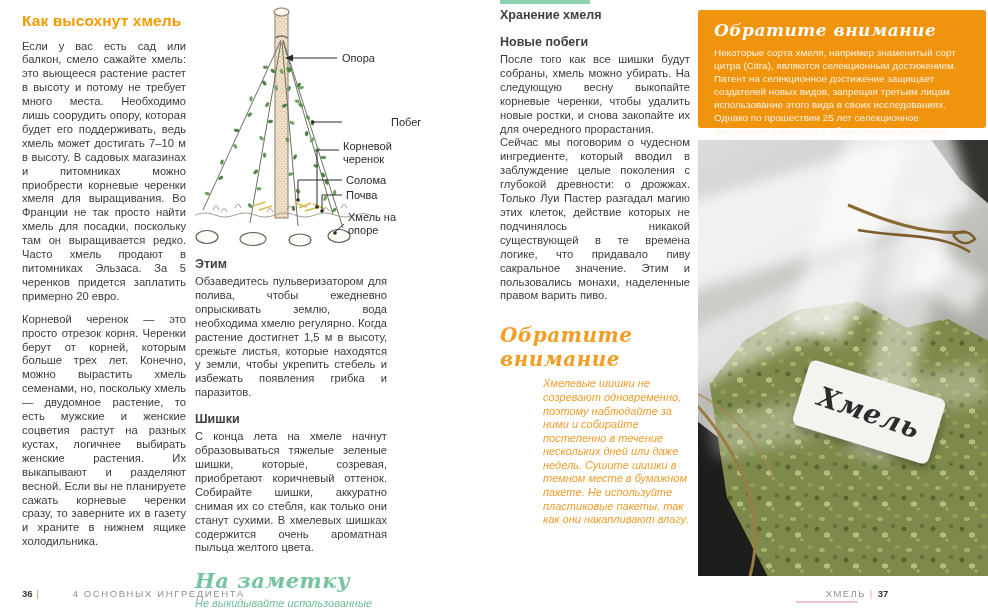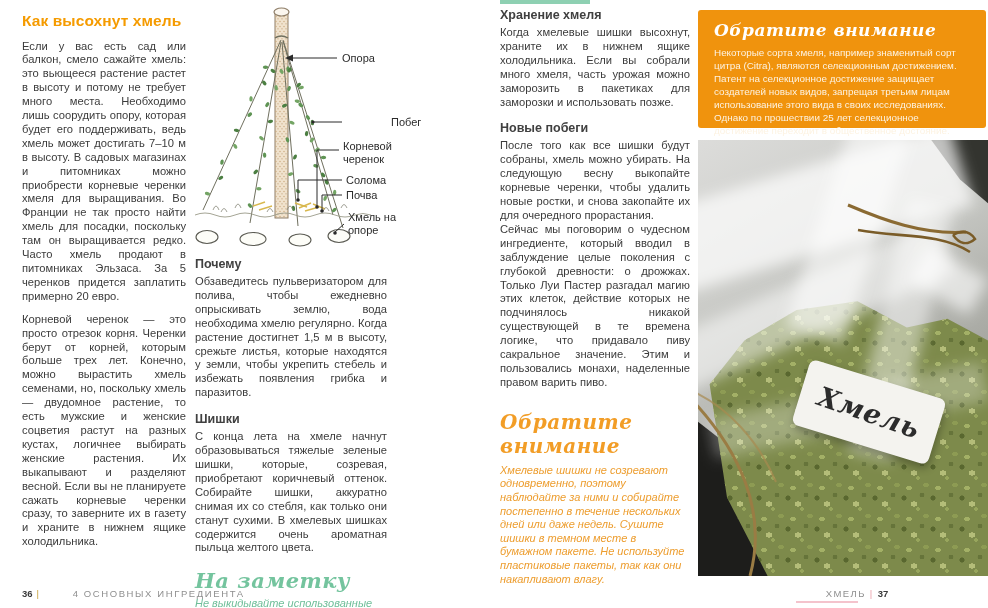--- a/index.html
+++ b/index.html
@@ -39,20 +39,21 @@
   .note-green {
     color:#6fbe99; font-size:11px; line-height:13.8px; font-style:italic;
   }
   .script-orange {
     font-family:"DejaVu Serif", serif; font-style:italic; font-weight:bold;
     color:#f29d26; font-size:20px; line-height:24px; letter-spacing:.5px;
   }
   .note-orange {
     color:#ed9d2e; font-size:11px; line-height:13.6px; font-style:italic;
     text-align:left;
+    margin-left:43px;
   }
 
   
   #diagram { position:relative; width:192px; height:248px; }
   #diagram svg { position:absolute; left:0; top:0; }
   .dlabel {
     position:absolute; font-size:11px; line-height:12.5px; font-weight:500;
     color:#2b2b2b;
   }
 
@@ -248,32 +249,31 @@
         <circle cx="140" cy="233" r="1.8"></circle>
       </g>
     </svg>
     <div class="dlabel" style="left:147px;top:52px;">Опора</div>
     <div class="dlabel" style="left:151px;top:116px;padding-left:45px;">Побег</div>
     <div class="dlabel" style="left:148px;top:140px;width:58px;">Корневой черенок</div>
     <div class="dlabel" style="left:151px;top:174px;">Солома</div>
     <div class="dlabel" style="left:151px;top:189px;">Почва</div>
     <div class="dlabel" style="left:153px;top:211px;width:50px;">Хмель на опоре</div>
   </div>
-  <div class="sub-green" style="margin-top:9px;">Почему</div>
+  <div class="sub-green" style="margin-top:9px;">Этим</div>
   <p class="body-txt mt3">Обзаведитесь пульверизатором для полива, чтобы ежедневно опрыскивать землю, вода необходима хмелю регулярно. Когда растение достигнет 1,5 м в высоту, срежьте листья, которые находятся у земли, чтобы укрепить стебель и избежать появления грибка и паразитов.</p>
   <div class="sub-green mt12">Шишки</div>
   <p class="body-txt mt3">С конца лета на хмеле начнут образовываться тяжелые зеленые шишки, которые, созревая, приобретают коричневый оттенок. Собирайте шишки, аккуратно снимая их со стебля, как только они станут сухими. В хмелевых шишках содержится очень ароматная пыльца желтого цвета.</p>
   <div class="script-green" style="margin-top:14px;">На заметку</div>
   <p class="note-green" style="margin-top:4px;">Не выкидывайте использованные чайные пакетики. Высыпьте содержимое на почву вокруг растения. Чай — это натуральное удобрение для всех растений, которое способствует их цветению.</p>
 </div>
 
 <div id="col3-sliver" class="abs"></div>
 <div id="col3" class="col">
   <div class="sub-green">Хранение хмеля</div>
-  <p class="body-txt mt3">Когда хмелевые шишки высохнут, храните их в нижнем ящике холодильника. Если вы собрали много хмеля, часть урожая можно заморозить в пакетиках для заморозки и использовать позже.</p>
   <div class="sub-green mt12">Новые побеги</div>
   <p class="body-txt mt3">После того как все шишки будут собраны, хмель можно убирать. На следующую весну выкопайте корневые черенки, чтобы удалить новые ростки, и снова закопайте их для очередного прорастания.</p>
   <p class="body-txt">Сейчас мы поговорим о чудесном ингредиенте, который вводил в заблуждение целые поколения с глубокой древности: о дрожжах. Только Луи Пастер разгадал магию этих клеток, действие которых не подчинялось никакой существующей в те времена логике, что придавало пиву сакральное значение. Этим и пользовались монахи, наделенные правом варить пиво.</p>
   <div class="script-orange" style="margin-top:20px;">Обратите внимание</div>
   <p class="note-orange" style="margin-top:6px;">Хмелевые шишки не созревают одновременно, поэтому наблюдайте за ними и собирайте постепенно в течение нескольких дней или даже недель. Сушите шишки в темном месте в бумажном пакете. Не используйте пластиковые пакеты, так как они накапливают влагу.</p>
 </div>
 
 <div id="orange-box" class="abs">
   <div class="script-white">Обратите внимание</div>
   <p class="box-txt">Некоторые сорта хмеля, например знаменитый сорт цитра (Citra), являются селекционным достижением. Патент на селекционное достижение защищает создателей новых видов, запрещая третьим лицам использование этого вида в своих исследованиях. Однако по прошествии 25 лет селекционное достижение переходит в общественное достояние.</p>

